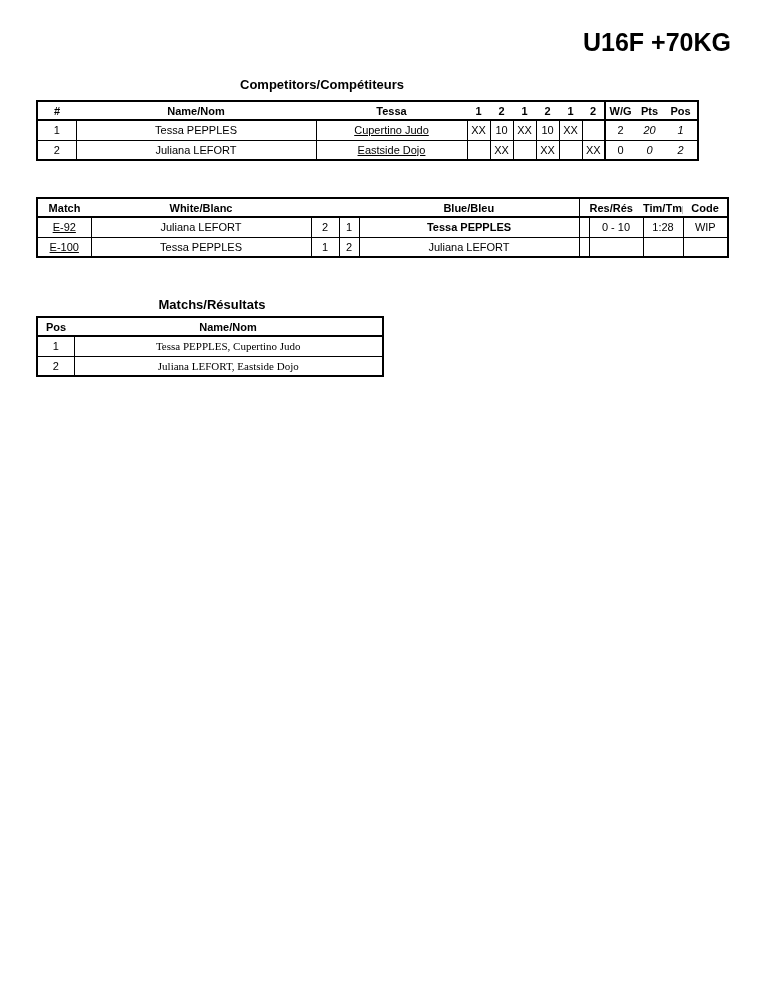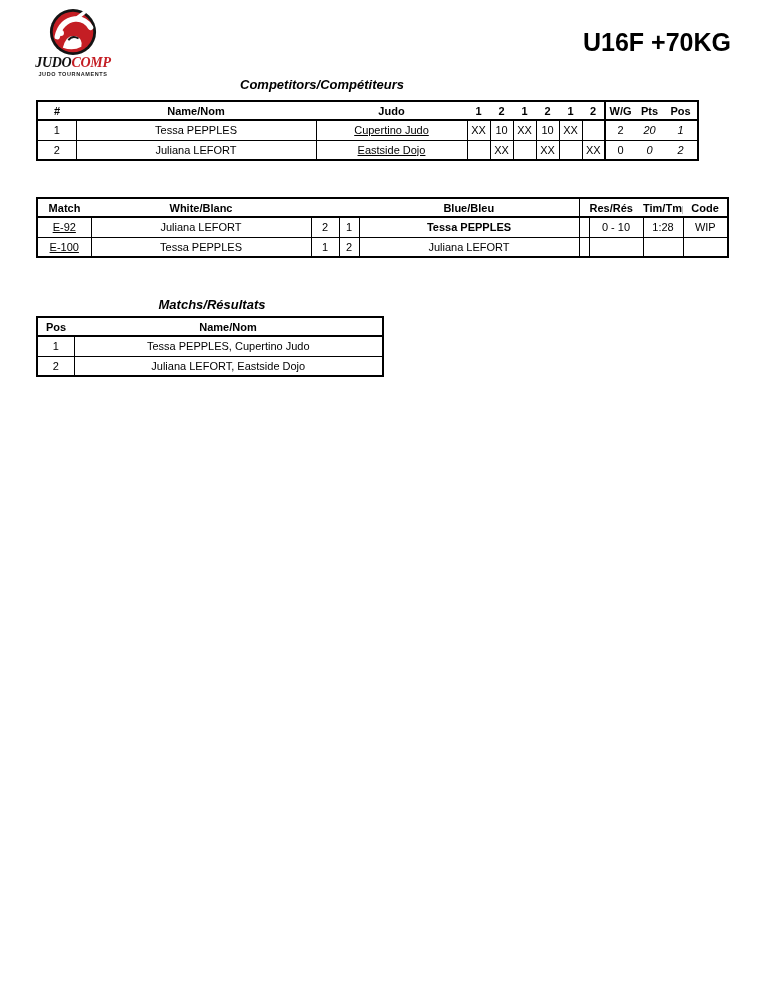--- a/index.html
+++ b/index.html
@@ -20,66 +20,53 @@
     font-size:14px; letter-spacing:-0.3px; line-height:13px; white-space:nowrap;
   }
   .lt-black { color:#111; }
   .lt-red { color:#C41E24; }
   .logo-tag { font-size:5.5px; font-weight:bold; letter-spacing:0.6px; color:#222; margin-top:2px; white-space:nowrap; }
 
   
   .title { position:absolute; top:28px; right:34px; font-size:25px; font-weight:bold; white-space:nowrap; }
 
   
-  .heading { position:absolute; font-size:13px; font-weight:bold; text-align:center; white-space:nowrap;font-style:italic; }
+  .heading { position:absolute; font-size:13px; font-weight:bold; text-align:center; white-space:nowrap; }
   .comp-heading  { left:36px; width:572px; top:77px;  }
   .match-heading { left:36px; width:728px; top:178px; }
   .res-heading   { left:36px; width:352px; top:297px; }
 
   
   table.sheet { position:absolute; border-collapse:collapse; table-layout:fixed; border:2px solid #000; background:#fff; }
   table.sheet th, table.sheet td {
     font-size:11px; line-height:12px; white-space:nowrap; overflow:hidden;
     padding:0; text-align:center; vertical-align:middle;
   }
   table.sheet thead th { border:0 solid #000; border-bottom:2px solid #000; height:19px; font-weight:bold; }
   table.sheet tbody td { border:1px solid #000; height:20px; font-weight:normal; }
 
   .comp-table  { left:36px; top:100px; width:661px; }
   .match-table { left:36px; top:197px; width:691px;padding-left:34px; }
   .res-table   { left:36px; top:316px; width:346px; }
 
   .tl { text-align:left; }
   .pl5 { padding-left:5px;text-decoration:underline; }
   .pl7 { padding-left:7px; }
-  .pl8 { padding-left:8px; }
+  .pl8 { padding-left:8px;font-family:Liberation Serif, serif; }
 
   .nvl { border-left-width:0 !important;font-style:italic; }
   .nvr { border-right-width:0 !important; }
   .thick-left { border-left:2px solid #000 !important; }
   .thin-left-head { border-left:1px solid #000 !important; }
 </style>
 </head>
 <body>
 
 <div class="page">
 
-  <div class="logo">
-    <svg width="48" height="48" viewBox="0 0 52 52">
-      <circle cx="26" cy="26" r="25" fill="#141414"></circle>
-      <circle cx="26" cy="26" r="22" fill="#C41E24"></circle>
-      <path d="M9 31 Q13 14 28 12 Q39 11 45 21" stroke="#ffffff" stroke-width="6" fill="none" stroke-linecap="round"></path>
-      <path d="M29 12 L38 5" stroke="#ffffff" stroke-width="4" stroke-linecap="round"></path>
-      <path d="M15 43 Q19 27 30 31 Q37 34 35 42 Q26 47 15 43 Z" fill="#ffffff"></path>
-      <path d="M21 35 q4 -6 11 -2" stroke="#141414" stroke-width="2" fill="none"></path>
-      <circle cx="13" cy="27" r="3.2" fill="#ffffff"></circle>
-    </svg>
-    <div class="logo-text"><span class="lt-black">JUDO</span><span class="lt-red">COMP</span></div>
-    <div class="logo-tag">JUDO TOURNAMENTS</div>
-  </div>
 
   <div class="title">U16F +70KG</div>
 
   <div class="heading comp-heading">Competitors/Compétiteurs</div>
 
   <table class="sheet comp-table">
     <colgroup>
       <col style="width:39px">
         <col style="width:240px">
         <col style="width:151px">
@@ -90,21 +77,21 @@
         <col style="width:23px">
         <col style="width:23px">
       <col style="width:30px">
         <col style="width:29px">
         <col style="width:34px">
     </colgroup>
     <thead>
       <tr>
         <th>#</th>
         <th>Name/Nom</th>
-        <th>Judo</th>
+        <th>Tessa</th>
         <th>1</th>
         <th>2</th>
         <th>1</th>
         <th>2</th>
         <th>1</th>
         <th>2</th>
         <th class="thick-left">W/G</th>
         <th>Pts</th>
         <th>Pos</th>
       </tr>

